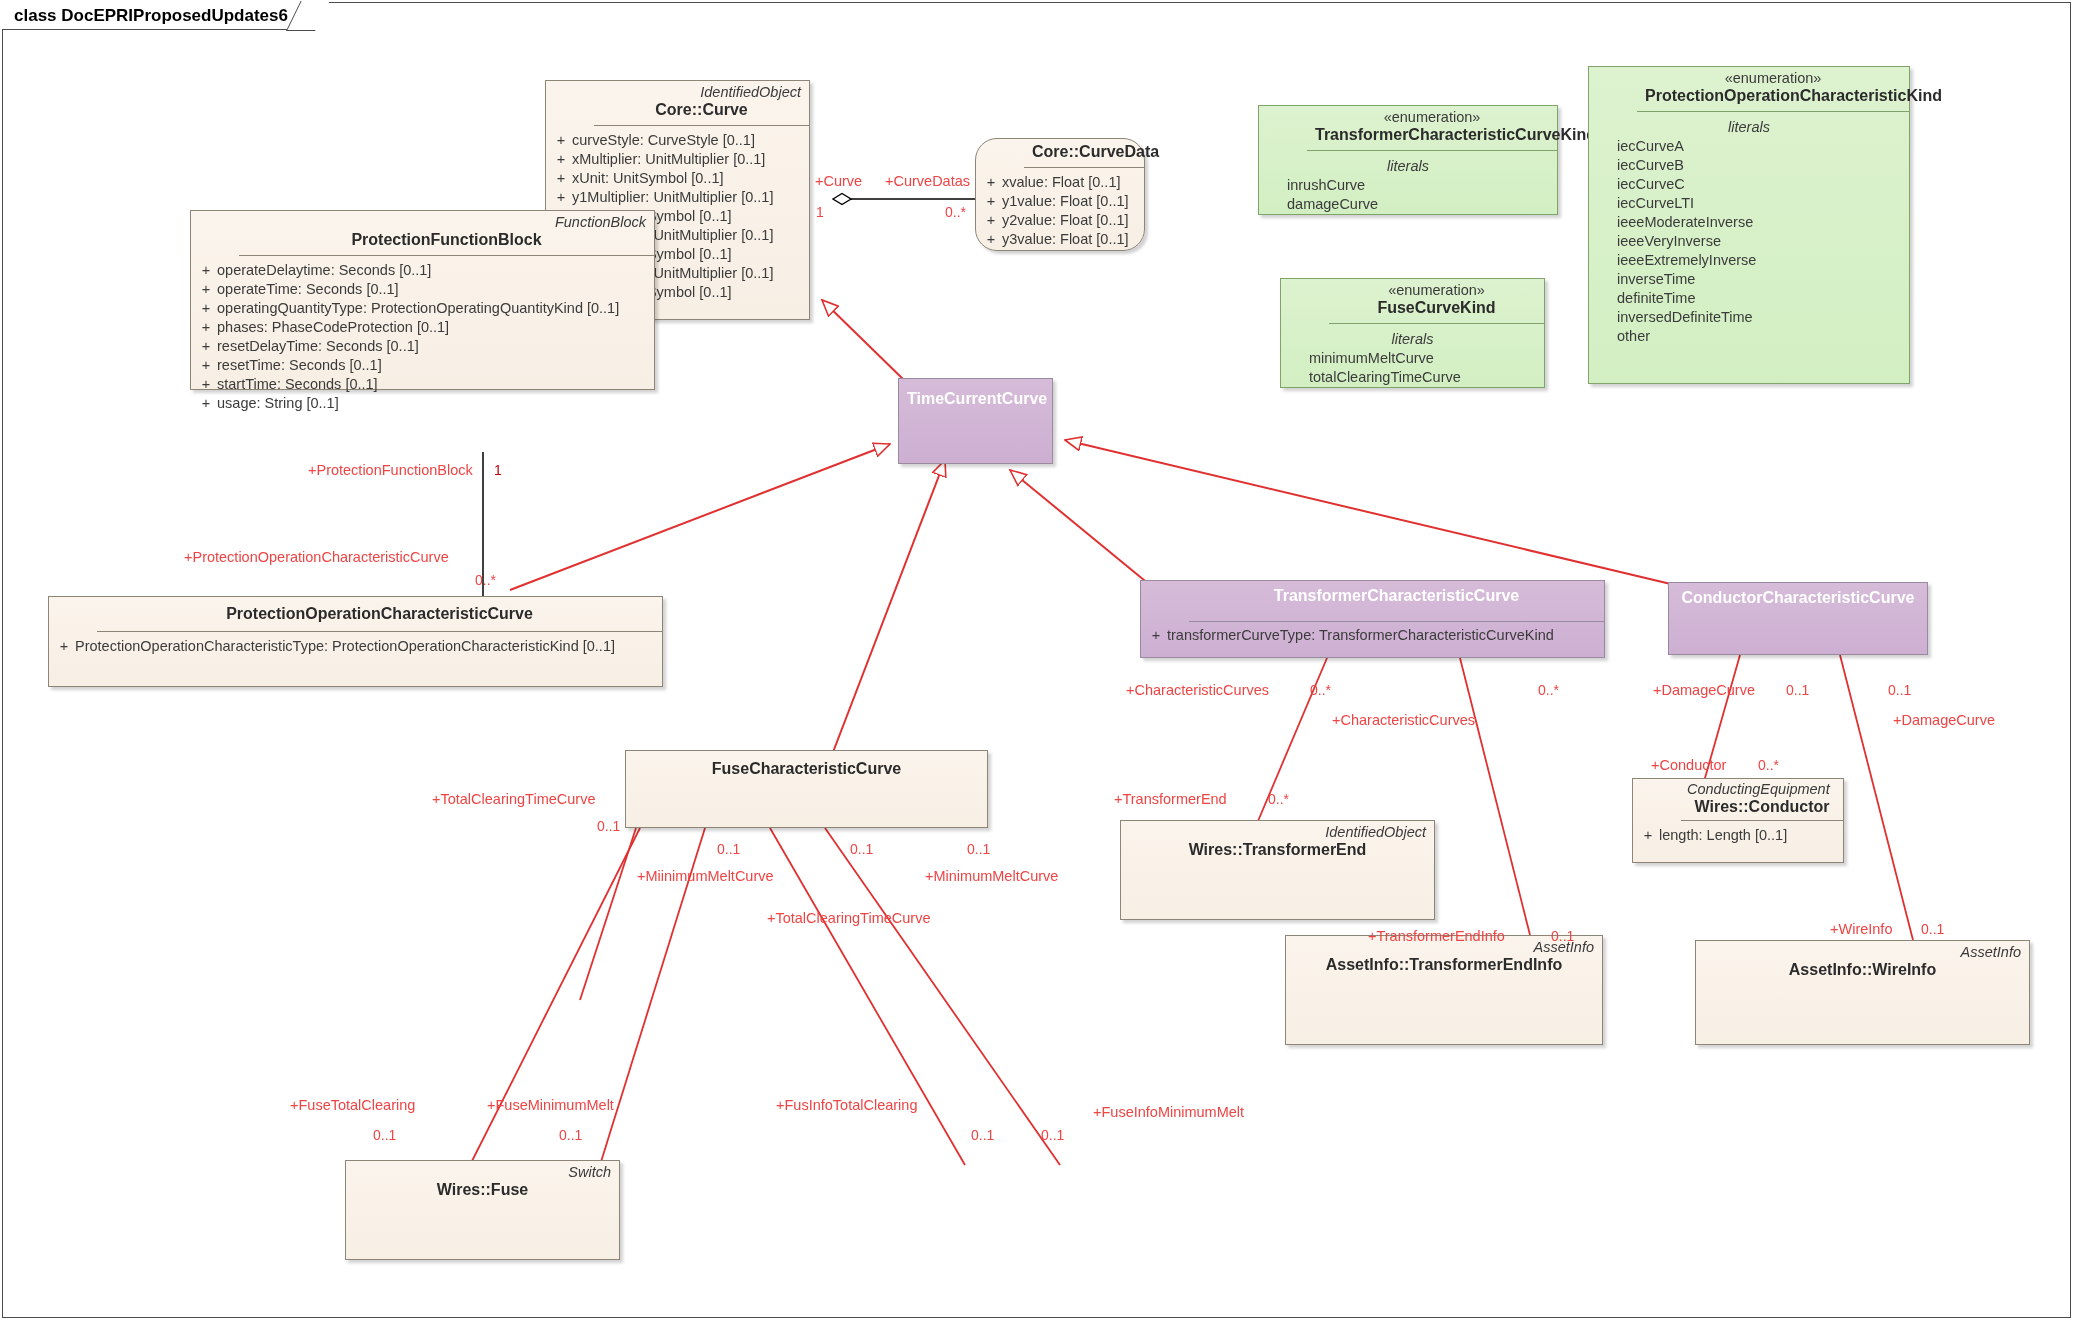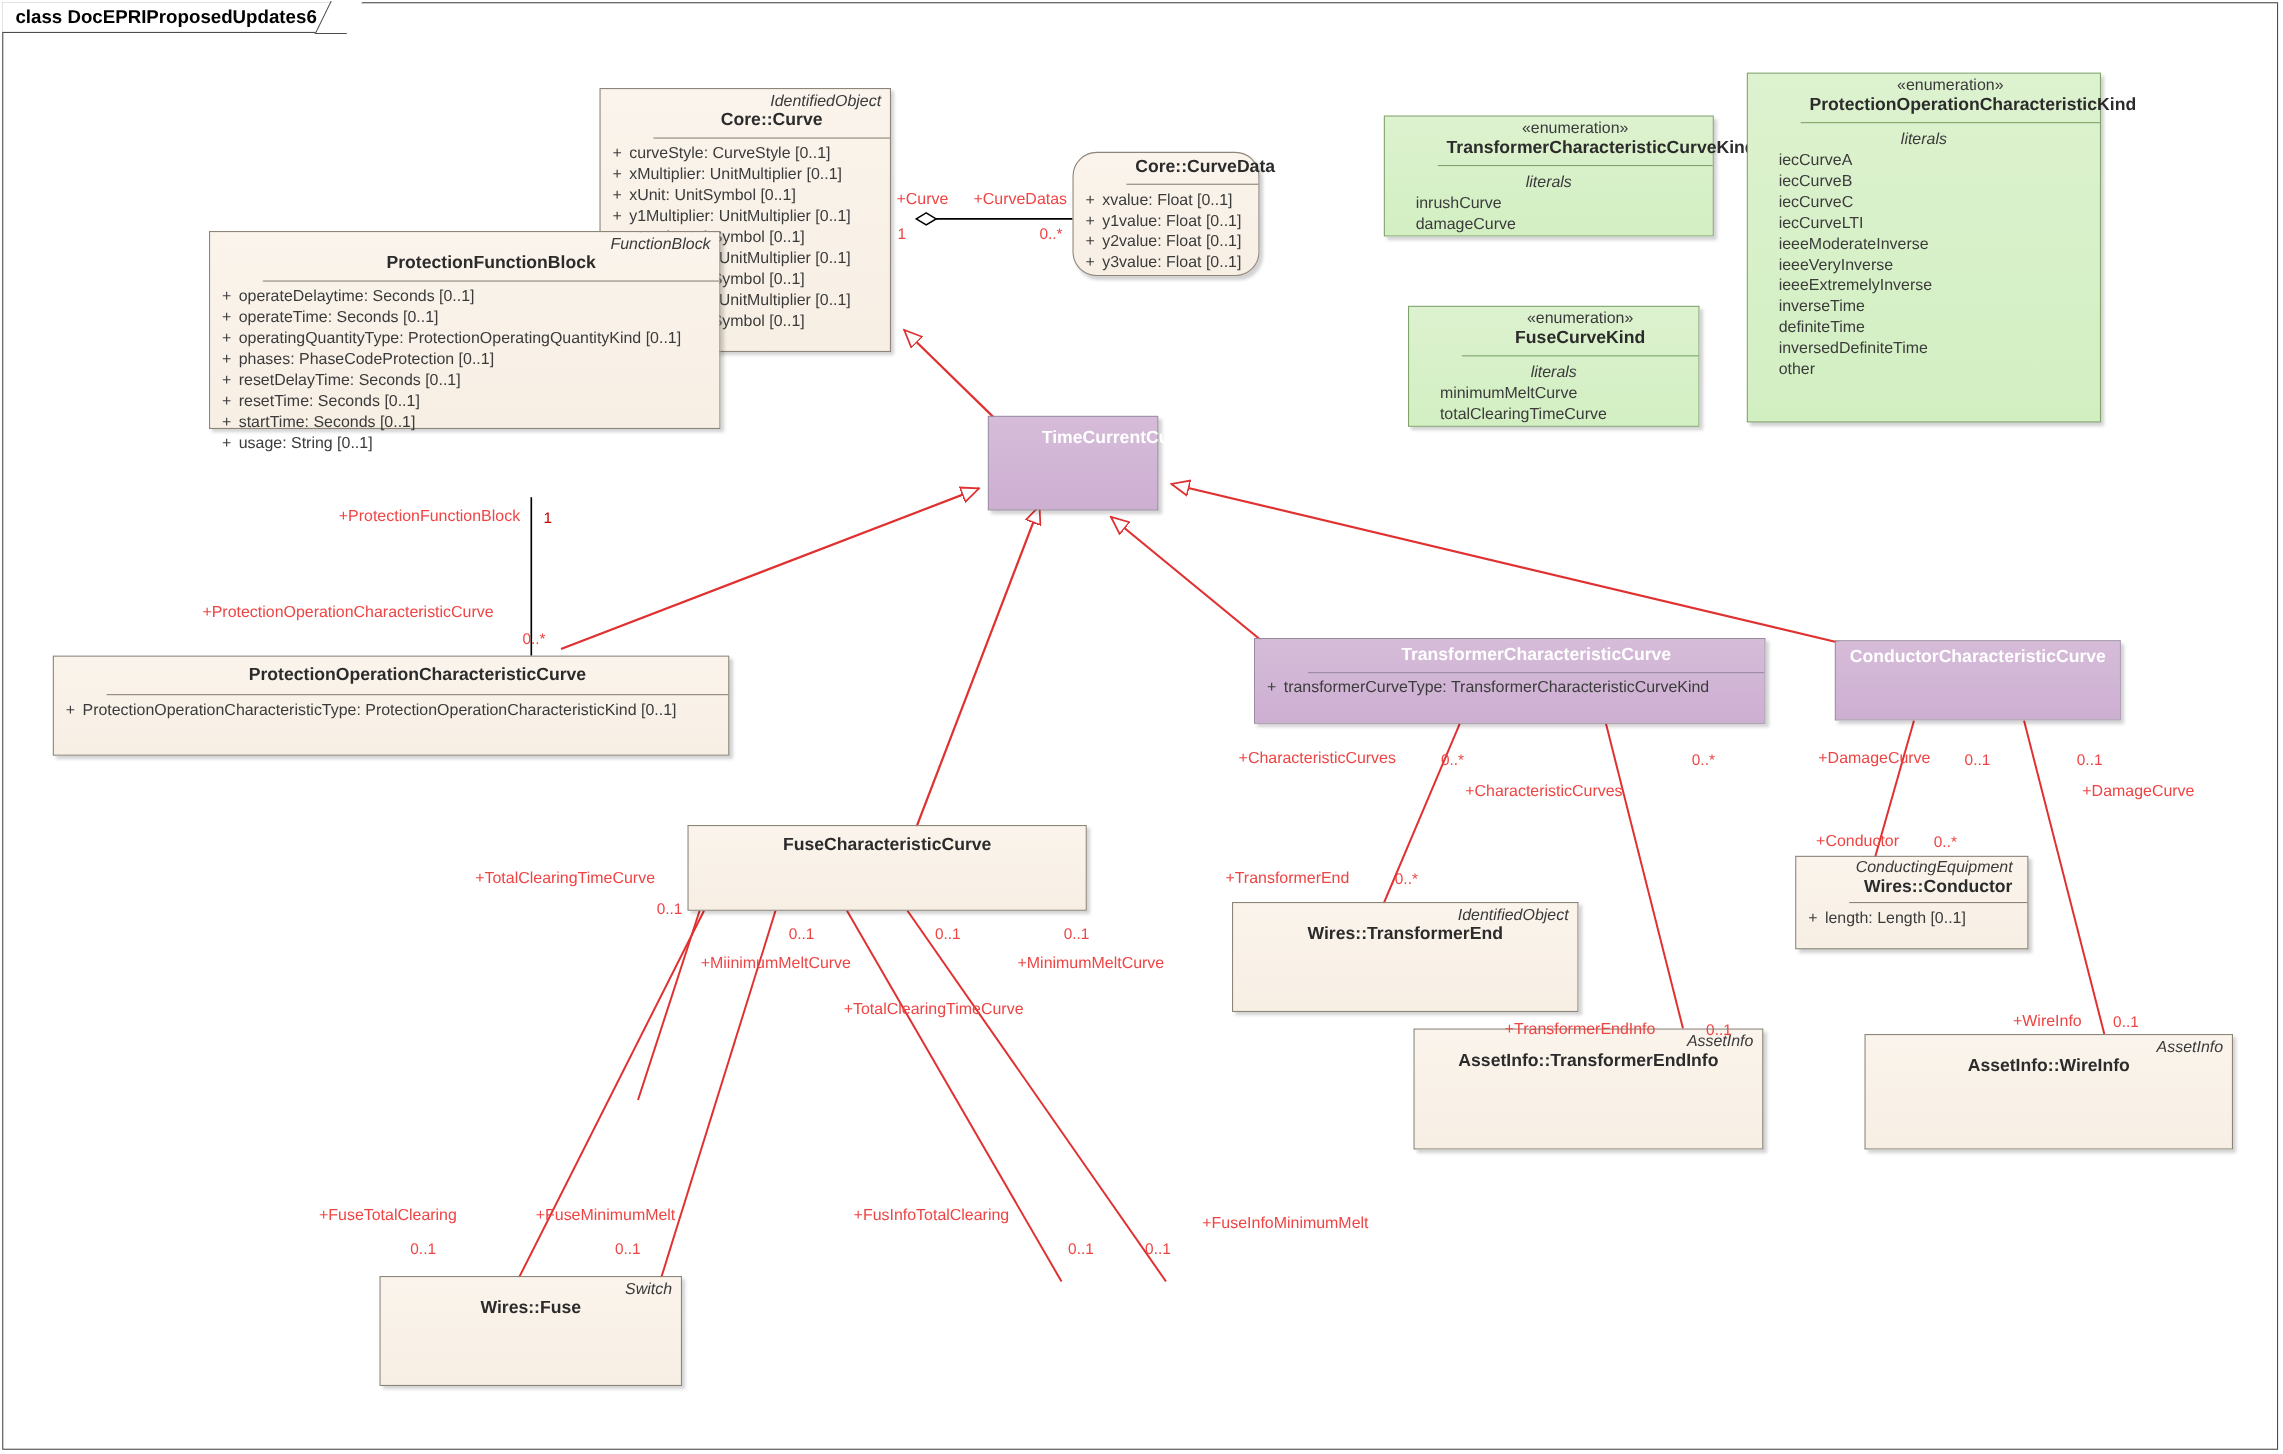--- a/index.html
+++ b/index.html
@@ -256,39 +256,39 @@
       <div class="lit">ieeeVeryInverse</div>
       <div class="lit">ieeeExtremelyInverse</div>
       <div class="lit">inverseTime</div>
       <div class="lit">definiteTime</div>
       <div class="lit">inversedDefiniteTime</div>
       <div class="lit">other</div>
     </div>
   </div>
 
   <div class="cls purple" style="left:898px;top:378px;width:155px;height:86px;">
-    <div class="hdr" style="padding-top:10px;margin-left:40px;">
+    <div class="hdr" style="padding-top:10px;">
       <div class="cname">TimeCurrentCurve</div>
     </div>
   </div>
 
   <div class="cls tan" style="left:48px;top:596px;width:615px;height:91px;">
     <div class="hdr sep" style="padding-top:7px;padding-bottom:7px;">
       <div class="cname">ProtectionOperationCharacteristicCurve</div>
     </div>
     <div class="attrs">
       <div class="attr">
           <span class="vis">+</span>
           <span>ProtectionOperationCharacteristicType: ProtectionOperationCharacteristicKind [0..1]</span>
         </div>
     </div>
   </div>
 
   <div class="cls purple" style="left:1140px;top:580px;width:465px;height:78px;">
-    <div class="hdr sep" style="padding-top:5px;padding-bottom:5px;">
+    <div class="hdr sep" style="padding-top:5px;padding-bottom:15px;">
       <div class="cname">TransformerCharacteristicCurve</div>
     </div>
     <div class="attrs" style="padding-top:4px;">
       <div class="attr">
           <span class="vis">+</span>
           <span>transformerCurveType: TransformerCharacteristicCurveKind</span>
         </div>
     </div>
   </div>
 

